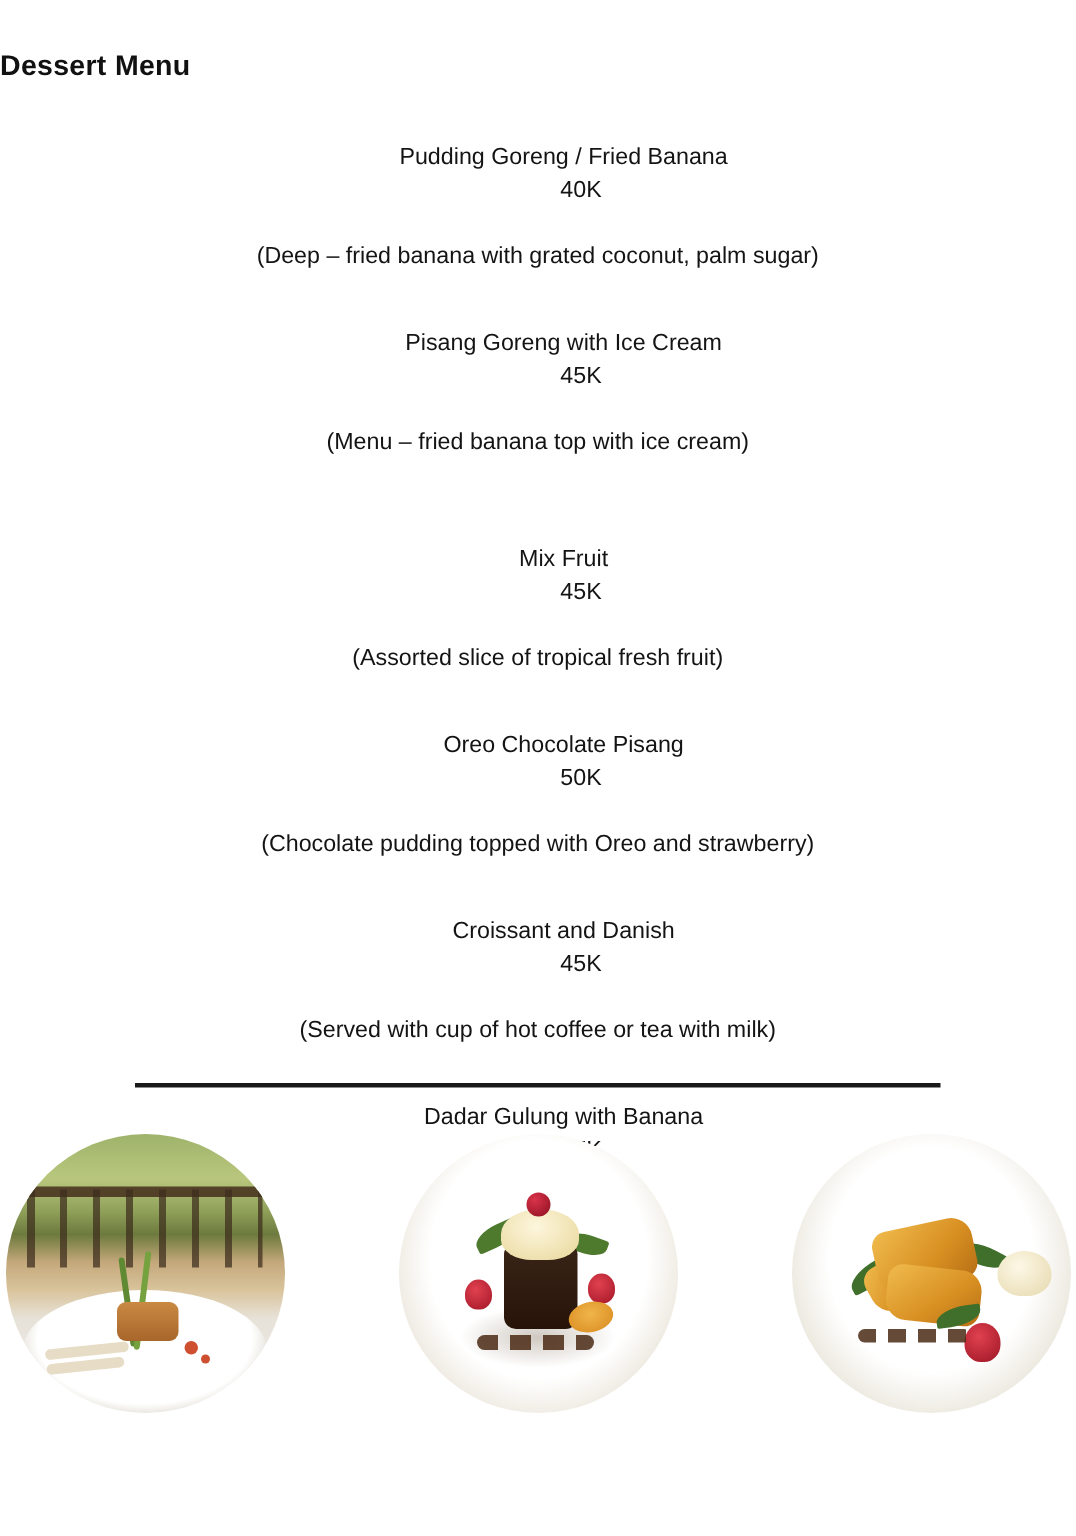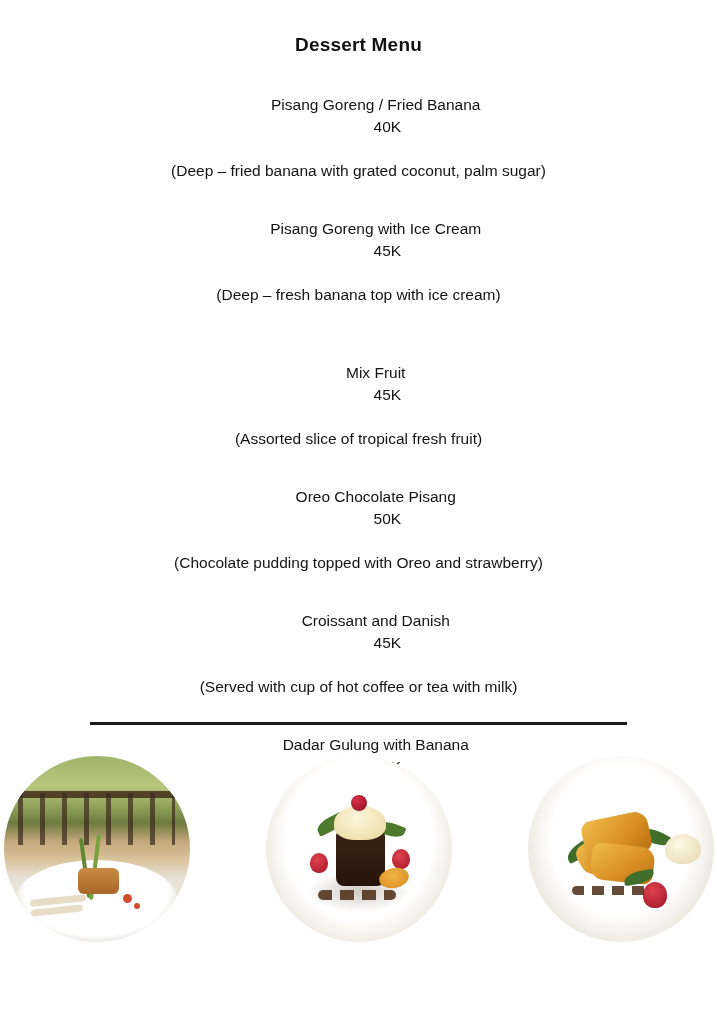--- a/index.html
+++ b/index.html
@@ -15,21 +15,21 @@
     overflow: hidden;
   }
   .page {
     position: relative;
     width: 717px;
     height: 1024px;
     box-sizing: border-box;
     padding: 0;
   }
   .menu-title {
-    text-align: center;
+    text-align: left;
     font-size: 19px;
     font-weight: bold;
     letter-spacing: 0.2px;
     margin: 34px 0 0 0;
     color: #111111;
   }
   .items {
     margin-top: 16px;
   }
   .item {
@@ -284,32 +284,32 @@
 <body>
 
 <div class="page">
 
   <h1 class="menu-title">Dessert Menu</h1>
 
   <div class="items">
 
     <div class="item">
       <div class="item-head">
-        <span class="item-name">Pisang Goreng / Fried Banana</span>
+        <span class="item-name">Pudding Goreng / Fried Banana</span>
         <span class="item-price">  40K</span>
       </div>
       <div class="item-desc">(Deep – fried banana with grated coconut, palm sugar)</div>
     </div>
 
     <div class="item gap-extra">
       <div class="item-head">
         <span class="item-name">Pisang Goreng with Ice Cream</span>
         <span class="item-price">  45K</span>
       </div>
-      <div class="item-desc">(Deep – fresh banana top with ice cream)</div>
+      <div class="item-desc">(Menu – fried banana top with ice cream)</div>
     </div>
 
 
     <div class="item">
       <div class="item-head">
         <span class="item-name">Mix Fruit</span>
         <span class="item-price">  45K</span>
       </div>
       <div class="item-desc">(Assorted slice of tropical fresh fruit)</div>
     </div>

